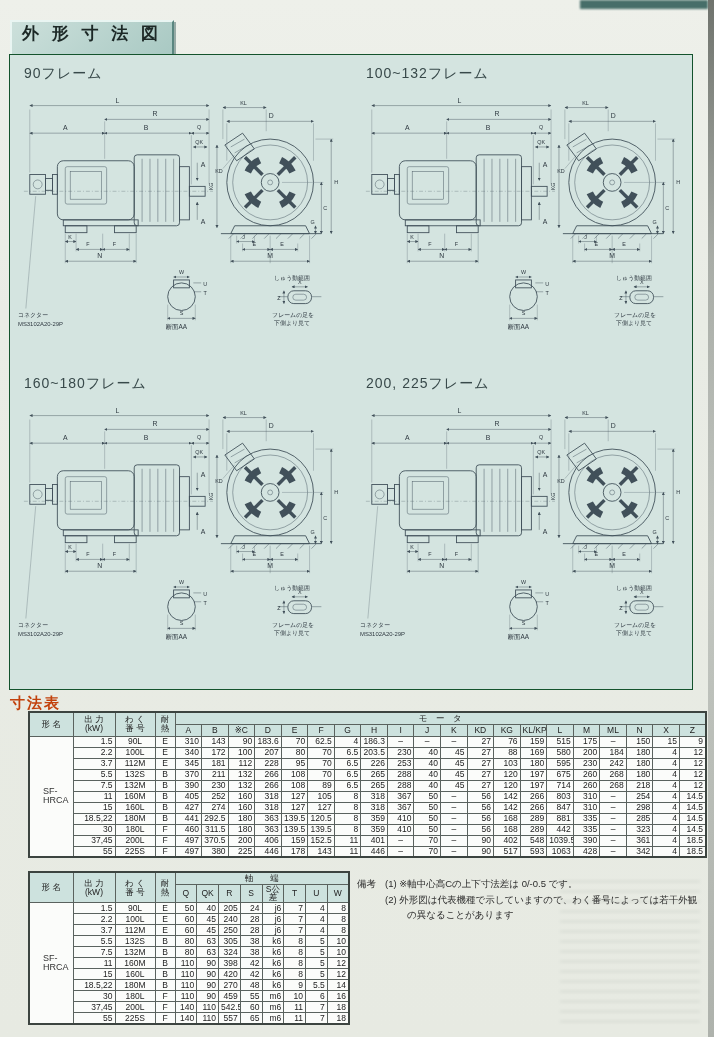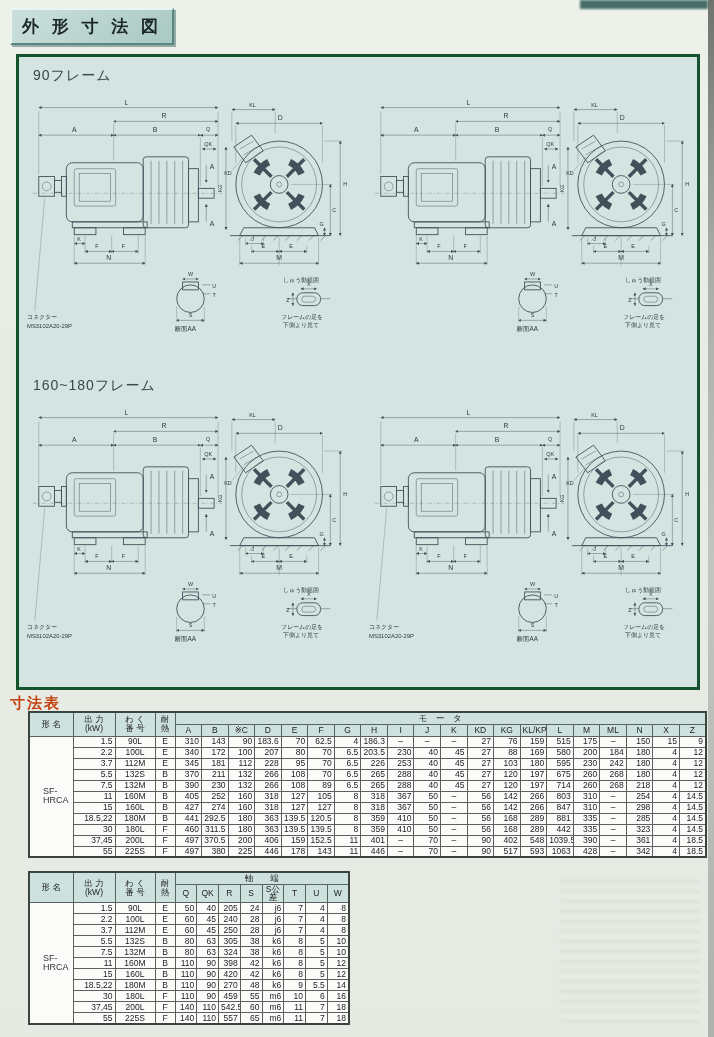--- a/index.html
+++ b/index.html
@@ -6,29 +6,29 @@
   body{width:714px;height:1037px;position:relative;overflow:hidden;
        background:linear-gradient(180deg,#eef0ea 0%,#e9ece5 30%,#e7eae2 100%);
        font-family:"Liberation Sans","DejaVu Sans",sans-serif;color:#222;}
   #root{position:absolute;inset:0;}
   .edge-right{position:absolute;right:0;top:0;width:6px;height:100%;
       background:linear-gradient(180deg,#6f736d,#a9ada7 25%,#c2c6c0 55%,#aeb2ac 100%);}
   .top-band{position:absolute;top:0;right:6px;width:128px;height:9px;background:#35615c;filter:blur(1px);opacity:.9;}
   .ghost{position:absolute;opacity:.07;filter:blur(1.5px);
       background:repeating-linear-gradient(180deg,#5a6a66 0 3px,transparent 3px 10px);}
   
-  .title-box{position:absolute;left:10px;top:8px;width:160px;height:33px;
+  .title-box{position:absolute;left:10px;top:20px;width:160px;height:33px;
       background:linear-gradient(135deg,#cce0db,#a9c9c3);
       border-top:2px solid #e9f5f2;border-left:2px solid #e9f5f2;
       border-right:2px solid #5a8680;border-bottom:2px solid #5a8680;
-      box-shadow:2px 2px 0 #97aba6;display:flex;align-items:center;justify-content:center;
+      box-shadow:2px 2px 0 #97aba6;display:flex;align-items:flex-start;justify-content:center;
       font-size:17px;font-weight:bold;letter-spacing:4px;color:#1c2826;}
   
-  .panel{position:absolute;left:16px;top:54px;width:684px;height:636px;
-      background:#d4e4e0;border:3px solid #14532d;box-sizing:border-box;}
+  .panel{position:absolute;left:9px;top:54px;width:684px;height:636px;
+      background:#d4e4e0;border:1px solid #14532d;box-sizing:border-box;}
   .section{position:absolute;width:334px;height:306px;}
   .s1{left:4px;top:2px;} .s2{left:346px;top:2px;} .s3{left:4px;top:312px;} .s4{left:346px;top:312px;}
   .section-title{margin:8px 0 0 10px;font-size:14px;color:#38494a;letter-spacing:1px;}
   .drawing{position:absolute;left:2px;top:32px;width:330px;height:243px;}
   .motor-svg{width:330px;height:243px;display:block;}
   .motor-svg .o{fill:none;stroke:#41505a;stroke-width:.9;}
   .motor-svg .i{fill:none;stroke:#4a5a64;stroke-width:.5;}
   .motor-svg .dim{stroke:#46545e;stroke-width:.45;fill:none;}
   .motor-svg .ext{stroke:#5d6d76;stroke-width:.35;}
   .motor-svg .cl{stroke:#5d6d76;stroke-width:.35;stroke-dasharray:4 2 1 2;fill:none;}
@@ -229,20 +229,21 @@
       <line class="i" x1="300" y1="210" x2="310" y2="210"></line>
       <line class="dim" x1="272" y1="204" x2="272" y2="217" marker-start="url(#arr)" marker-end="url(#arr)"></line>
       <text class="s" x="267" y="213">Z</text>
       <text class="n" x="260" y="231">フレームの足を</text>
       <text class="n" x="262" y="239">下側より見て</text>
     </g>
   </svg>
 </div>
     </div>
     <div class="section s2">
+      <div class="section-title">100~132フレーム</div>
       <div class="drawing">
   <svg class="motor-svg" viewBox="0 0 335 245" preserveAspectRatio="xMidYMid meet">
 
     <g>
       <line class="cl" x1="8" y1="103" x2="200" y2="103"></line>
       <rect class="o" x="14" y="86" width="16" height="20"></rect>
       <circle class="i" cx="22" cy="96" r="4.5"></circle>
       <rect class="o" x="30" y="90" width="7" height="12"></rect>
       <rect class="o" x="37" y="86" width="5" height="20"></rect>
       <rect class="o" x="42" y="72" width="78" height="60" rx="6"></rect>
@@ -546,20 +547,21 @@
       <line class="i" x1="300" y1="210" x2="310" y2="210"></line>
       <line class="dim" x1="272" y1="204" x2="272" y2="217" marker-start="url(#arr)" marker-end="url(#arr)"></line>
       <text class="s" x="267" y="213">Z</text>
       <text class="n" x="260" y="231">フレームの足を</text>
       <text class="n" x="262" y="239">下側より見て</text>
     </g>
   </svg>
 </div>
     </div>
     <div class="section s4">
+      <div class="section-title">200, 225フレーム</div>
       <div class="drawing">
   <svg class="motor-svg" viewBox="0 0 335 245" preserveAspectRatio="xMidYMid meet">
 
     <g>
       <line class="cl" x1="8" y1="103" x2="200" y2="103"></line>
       <rect class="o" x="14" y="86" width="16" height="20"></rect>
       <circle class="i" cx="22" cy="96" r="4.5"></circle>
       <rect class="o" x="30" y="90" width="7" height="12"></rect>
       <rect class="o" x="37" y="86" width="5" height="20"></rect>
       <rect class="o" x="42" y="72" width="78" height="60" rx="6"></rect>
@@ -1238,13 +1240,20 @@
             <td class="num">65</td>
             <td class="num">m6</td>
             <td class="num">11</td>
             <td class="num">7</td>
             <td class="num">18</td>
           </tr>
         </tbody>
       </table>
     </div>
 
+  <div id="remarks">
+    <div class="rl">備考</div>
+    <div class="ritems">
+      <div class="ri">(1) ※軸中心高Cの上下寸法差は 0/-0.5 です。</div>
+      <div class="ri">(2) 外形図は代表機種で示していますので、わく番号によっては若干外観の異なることがあります</div>
+    </div>
+  </div>
 </div>
 
 </body></html>

